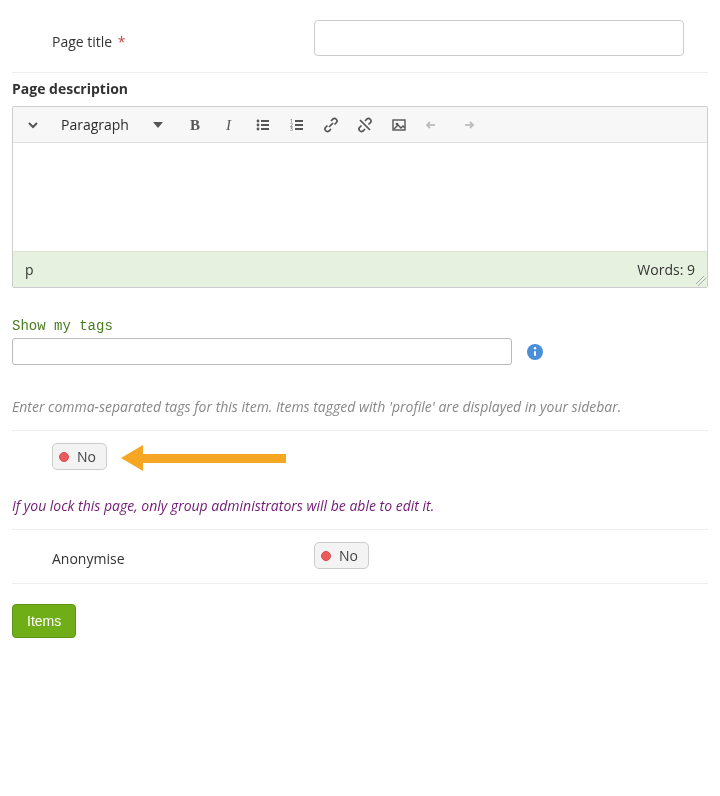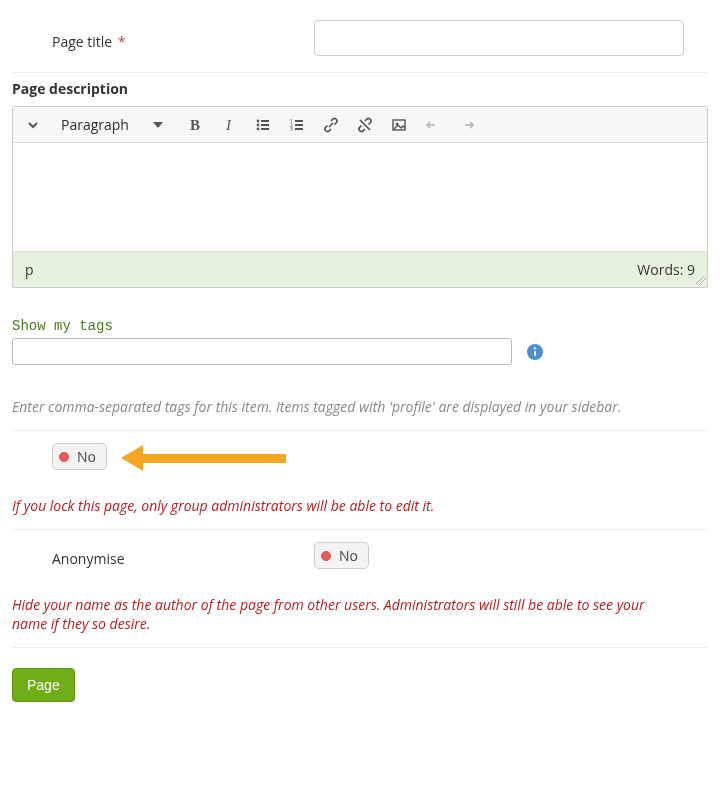--- a/index.html
+++ b/index.html
@@ -148,21 +148,21 @@
     cursor: pointer;
   }
   .toggle .dot {
     width: 10px; height: 10px; border-radius: 50%;
     background: #ec5b5b; margin-right: 8px;
     border: 1px solid #d74a4a;
   }
   .toggle .tlabel { color: #444; font-size: 14px; }
 
   .locktext {
-    color: #b91c1c; font-style: italic; font-size: 14px; margin-top: 26px;
+    color: #701a75; font-style: italic; font-size: 14px; margin-top: 26px;
   }
 
   
   .arrow-wrap {
     position: relative;
     width: 165px; height: 24px;
     margin-left: 14px;
   }
   .arrow-line {
     position: absolute; left: 18px; top: 9px;
@@ -340,19 +340,18 @@
   
   <div class="row" style="padding-bottom:0;">
     <div class="label-col">Anonymise</div>
     <div class="field-col">
       <span class="toggle">
         <span class="dot"></span>
         <span class="tlabel">No</span>
       </span>
     </div>
   </div>
-  <div class="locktext" style="max-width:640px;">Hide your name as the author of the page from other users. Administrators will still be able to see your name if they so desire.</div>
 
   <hr class="divider sep-after-help">
 
-  <button class="save-btn">Page</button>
+  <button class="save-btn">Items</button>
 
 </div>
 
 </body></html>

